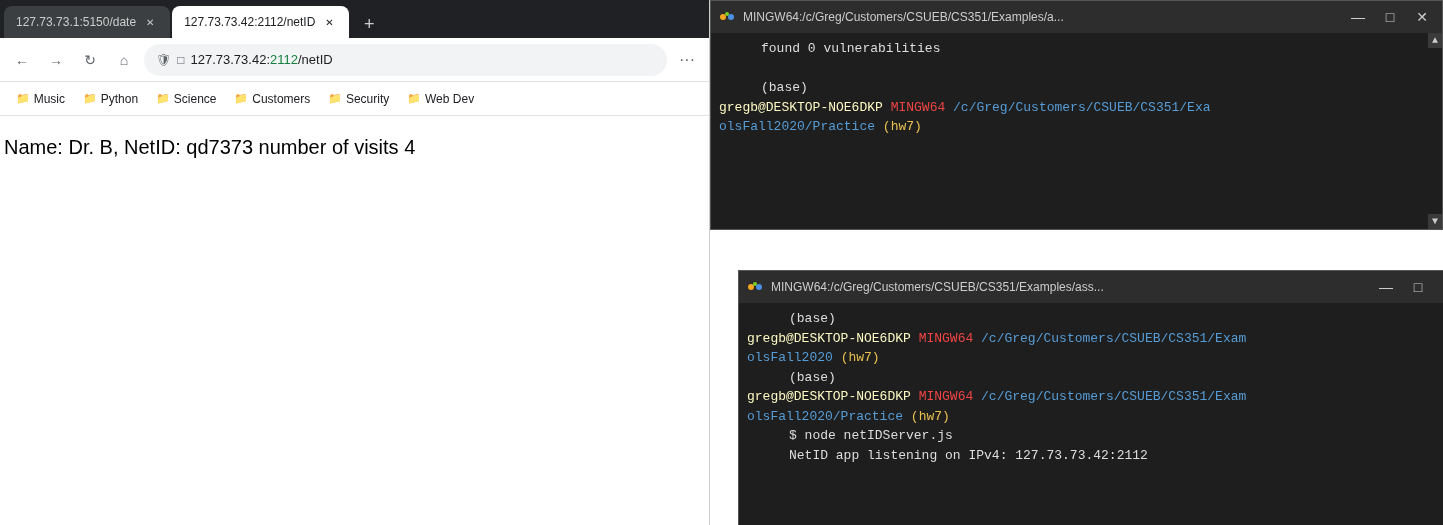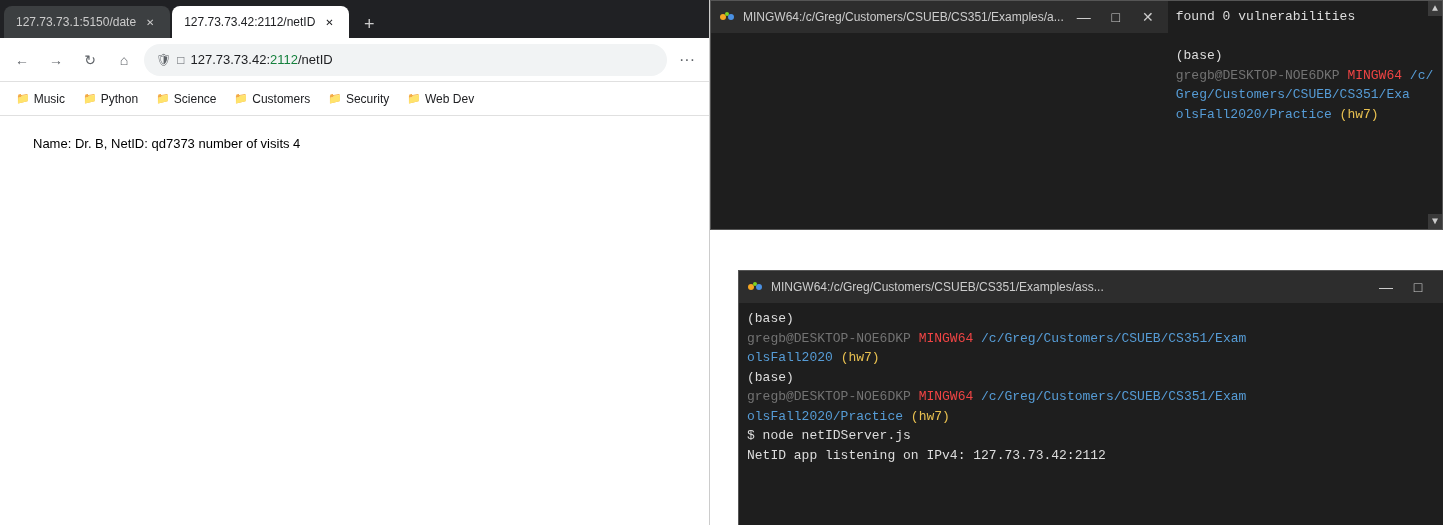--- a/index.html
+++ b/index.html
@@ -144,36 +144,36 @@
       cursor: pointer;
       white-space: nowrap;
     }
     .bookmark-icon {
       font-size: 11px;
       color: #5f6368;
     }
 
     
     .page-content {
-      padding: 20px 33px;
-      font-size: 13px;
+      padding: 20px 4px;
+      font-size: 20px;
       color: #000;
     }
 
     
     .terminal-top {
       position: absolute;
       top: 0;
       left: 710px;
       width: 733px;
       height: 230px;
       background: #1e1e1e;
       border: 1px solid #555;
       display: flex;
-      flex-direction: row;
+      flex-direction: column;
     }
     .terminal-bottom {
       position: absolute;
       top: 270px;
       left: 738px;
       width: 733px;
       height: 307px;
       background: #1e1e1e;
       border: 1px solid #555;
       display: flex;
@@ -218,23 +218,23 @@
       line-height: 1.5;
       color: #ddd;
       position: relative;
     }
 
     
     .terminal-body::-webkit-scrollbar { width: 12px; }
     .terminal-body::-webkit-scrollbar-track { background: #2d2d2d; }
     .terminal-body::-webkit-scrollbar-thumb { background: #555; }
 
-    .t-white { color: #ddd; }
+    .t-white { color: #ddd; margin-left: 42px; }
     .t-yellow { color: #e8c050; }
-    .t-green { color: #737373; text-align: right; }
+    .t-green { color: #fef9c3; text-align: right; }
     .t-cyan { color: #ef4444; }
     .t-blue { color: #569cd6; }
 
     .term-line {
       white-space: pre-wrap;
       word-break: break-all;
     }
 
     
     .scroll-arrow {

